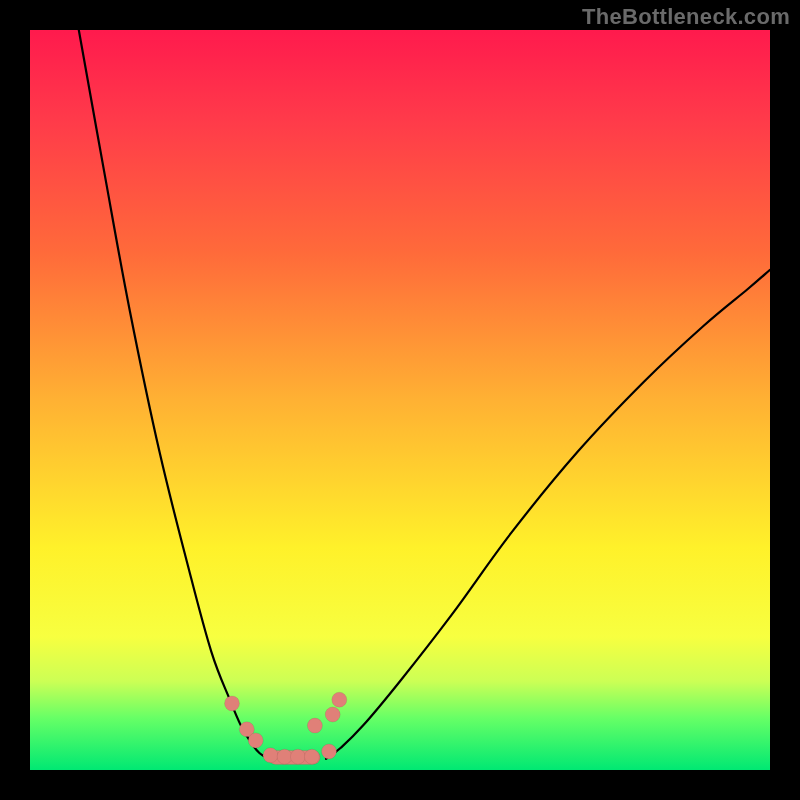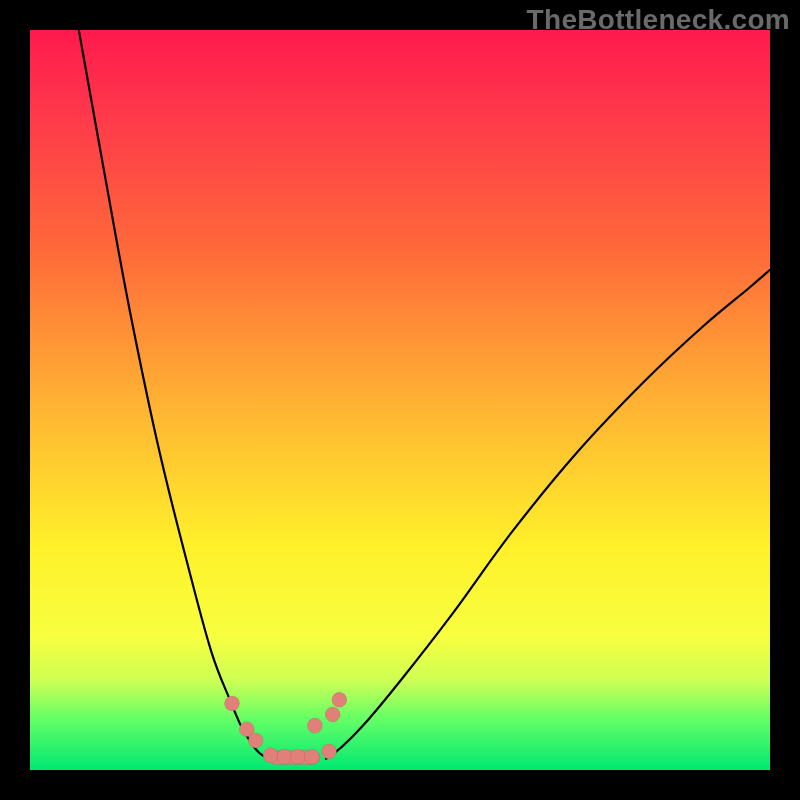--- a/index.html
+++ b/index.html
@@ -14,21 +14,21 @@
     width: 800px;
     height: 800px;
     background: #000;
     position: relative;
   }
   .watermark {
     position: absolute;
     top: 4px;
     right: 10px;
     color: #6a6a6a;
-    font-size: 28px;
+    font-size: 22px;
     font-weight: 600;
     letter-spacing: 0.3px;
     z-index: 4;
   }
   .inner {
     position: absolute;
     left: 30px;
     top: 30px;
     width: 740px;
     height: 740px;

